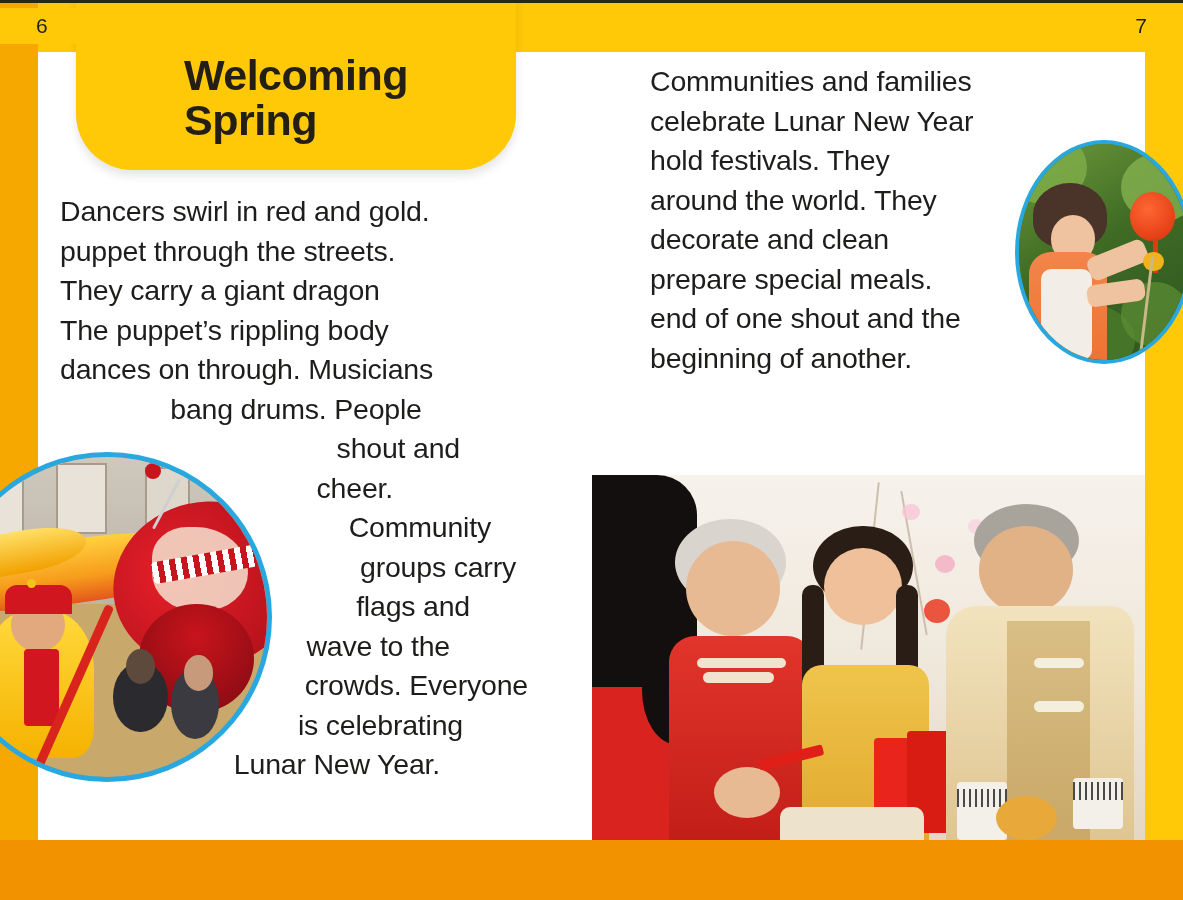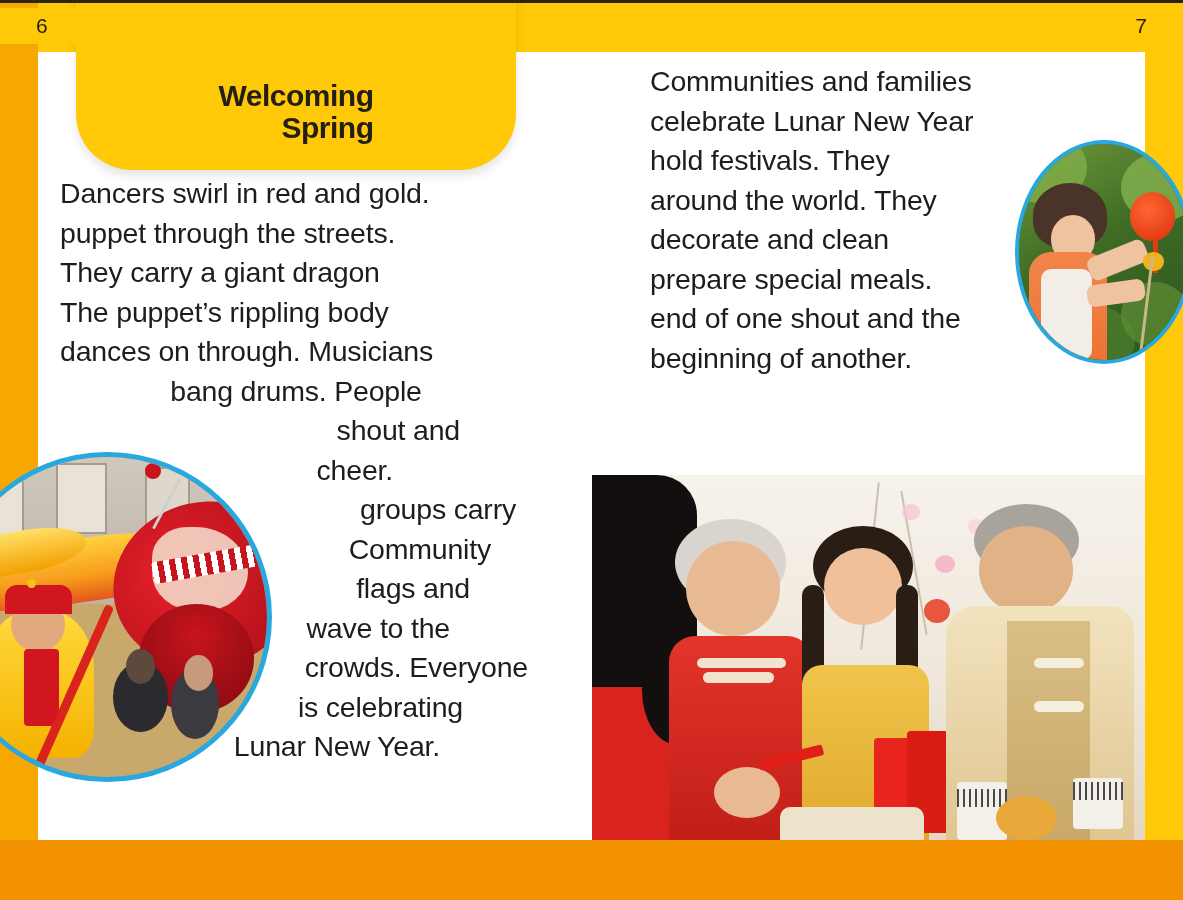--- a/index.html
+++ b/index.html
@@ -35,26 +35,26 @@
   .title-badge {
     position:absolute; left:76px; top:-30px; width:440px; height:200px;
     background:#FFC907;
     border-radius:0 0 56px 56px;
     box-shadow:0 6px 10px rgba(0,0,0,0.10);
     z-index:30;
     display:flex; align-items:flex-end; justify-content:center;
     padding-bottom:26px;
   }
   .title-text {
-    font-size:30px; font-weight:bold; line-height:1.06;
-    color:#231f16; text-align:right; letter-spacing:-0.5px;
+    font-size:43px; font-weight:bold; line-height:1.06;
+    color:#231f16; text-align:left; letter-spacing:-0.5px;
   }
   
   .left-body {
-    position:absolute; left:60px; top:174px; width:472px;
+    position:absolute; left:60px; top:192px; width:472px;
     font-size:28.5px; line-height:39.5px; color:#1d1d1b;
     letter-spacing:-0.2px;
   }
   .lb-line { display:block; white-space:nowrap; }
   .lb-c { text-align:center; }
   .lb-r { text-align:right; }
   
   .photo-dragon {
     position:absolute; left:-58px; top:452px; width:330px; height:330px;
     border-radius:50%;
@@ -126,22 +126,22 @@
 
     <div class="left-body">
       <span class="lb-line">Dancers swirl in red and gold.</span>
       <span class="lb-line">puppet through the streets.</span>
       <span class="lb-line">They carry a giant dragon</span>
       <span class="lb-line">The puppet’s rippling body</span>
       <span class="lb-line">dances on through. Musicians</span>
       <span class="lb-line lb-c">bang drums. People</span>
       <span class="lb-line lb-r" style="padding-right:72px">shout and</span>
       <span class="lb-line lb-r" style="padding-right:139px">cheer.</span>
+      <span class="lb-line lb-r" style="padding-right:41px">Community</span>
       <span class="lb-line lb-r" style="padding-right:16px">groups carry</span>
-      <span class="lb-line lb-r" style="padding-right:41px">Community</span>
       <span class="lb-line lb-r" style="padding-right:62px">flags and</span>
       <span class="lb-line lb-r" style="padding-right:82px">wave to the</span>
       <span class="lb-line lb-r" style="padding-right:4px">crowds. Everyone</span>
       <span class="lb-line lb-r" style="padding-right:69px">is celebrating</span>
       <span class="lb-line lb-r" style="padding-right:92px">Lunar New Year.</span>
     </div>
 
     <div class="photo-dragon" title="dragon parade photograph">
       <div class="ph" aria-hidden="true">
 

